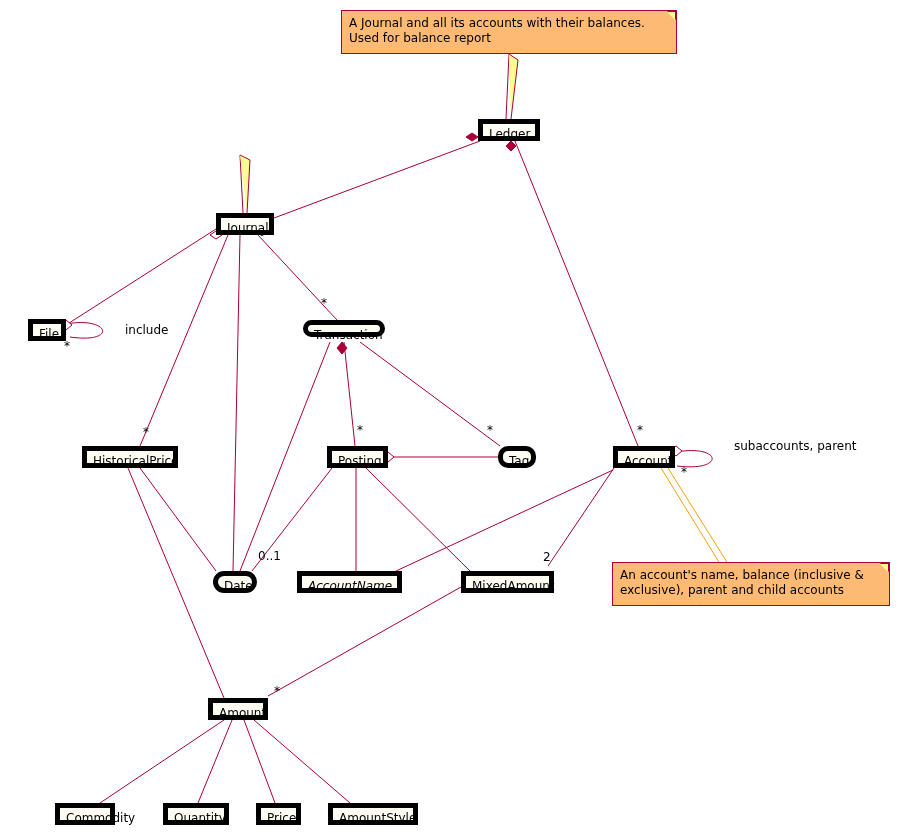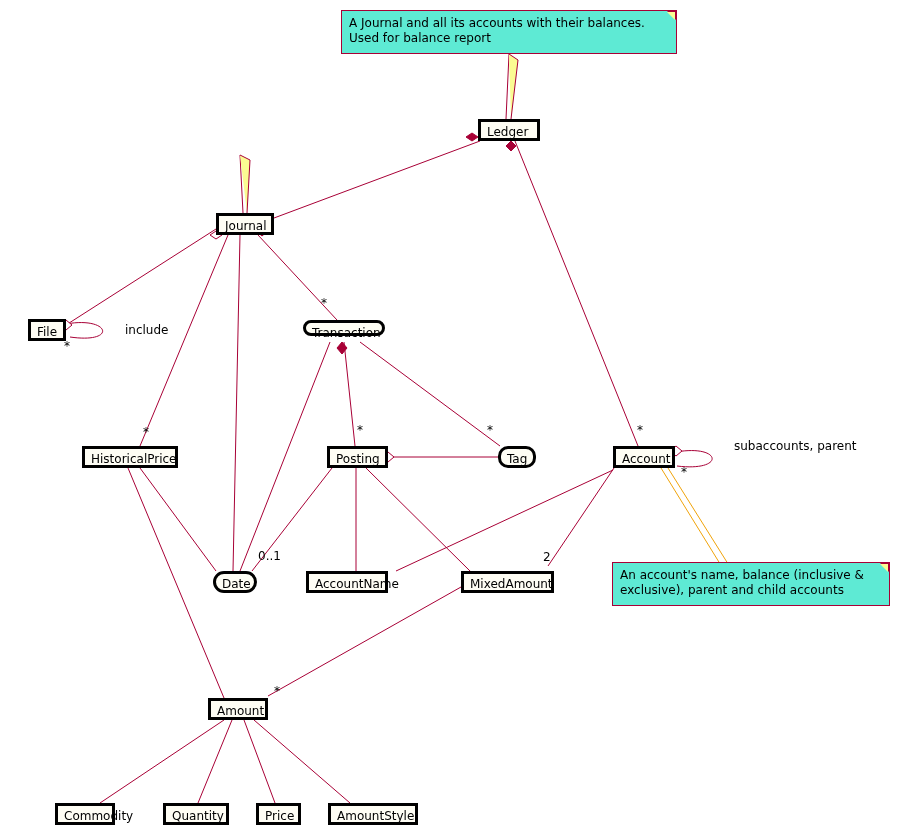--- a/index.html
+++ b/index.html
@@ -21,31 +21,31 @@
     position: absolute;
     left: 0;
     top: 0;
     width: 909px;
     height: 836px;
     pointer-events: none;
   }
   .node {
     position: absolute;
     background: #fefdf4;
-    border: 3px solid #000000;
+    border: 5px solid #000000;
     color: #000000;
     font-size: 12px;
     line-height: 14px;
     padding: 3px 6px 4px 6px;
     white-space: nowrap;
     box-sizing: border-box;
   }
   .note {
     position: absolute;
-    background: #5eead4;
+    background: #fdba74;
     border: 1px solid #a80036;
     color: #000000;
     font-size: 12px;
     line-height: 15px;
     padding: 5px 7px 6px 7px;
     white-space: pre;
     box-sizing: border-box;
   }
   .note::after {
     content: "";
@@ -158,21 +158,21 @@
 
   <div class="node" style="left:478px;top:119px;width:62px;height:22px;">Ledger</div>
   <div class="node" style="left:216px;top:213px;width:58px;height:22px;">Journal</div>
   <div class="node" style="left:28px;top:319px;width:38px;height:22px;">File</div>
   <div class="node" style="left:303px;top:320px;width:82px;height:16px;border-radius:9px;">Transaction</div>
   <div class="node" style="left:82px;top:446px;width:96px;height:22px;">HistoricalPrice</div>
   <div class="node" style="left:327px;top:446px;width:61px;height:22px;">Posting</div>
   <div class="node" style="left:498px;top:446px;width:38px;height:22px;border-radius:10px;">Tag</div>
   <div class="node" style="left:613px;top:446px;width:62px;height:22px;">Account</div>
   <div class="node" style="left:213px;top:571px;width:44px;height:22px;border-radius:11px;">Date</div>
-  <div class="node" style="left:306px;top:571px;width:82px;height:22px;">AccountName</div>
+  <div class="node" style="left:297px;top:571px;width:105px;height:22px;font-style:italic;">AccountName</div>
   <div class="node" style="left:461px;top:571px;width:93px;height:22px;">MixedAmount</div>
   <div class="node" style="left:208px;top:698px;width:60px;height:22px;">Amount</div>
   <div class="node" style="left:55px;top:803px;width:60px;height:22px;">Commodity</div>
   <div class="node" style="left:163px;top:803px;width:66px;height:22px;">Quantity</div>
   <div class="node" style="left:256px;top:803px;width:45px;height:22px;">Price</div>
   <div class="node" style="left:328px;top:803px;width:90px;height:22px;">AmountStyle</div>
 
   <div class="note" style="left:341px;top:10px;width:336px;height:44px;"><span>A Journal and all its accounts with their balances.
 Used for balance report</span></div>
   <div class="note" style="left:612px;top:562px;width:278px;height:44px;"><span>An account's name, balance (inclusive &amp;

